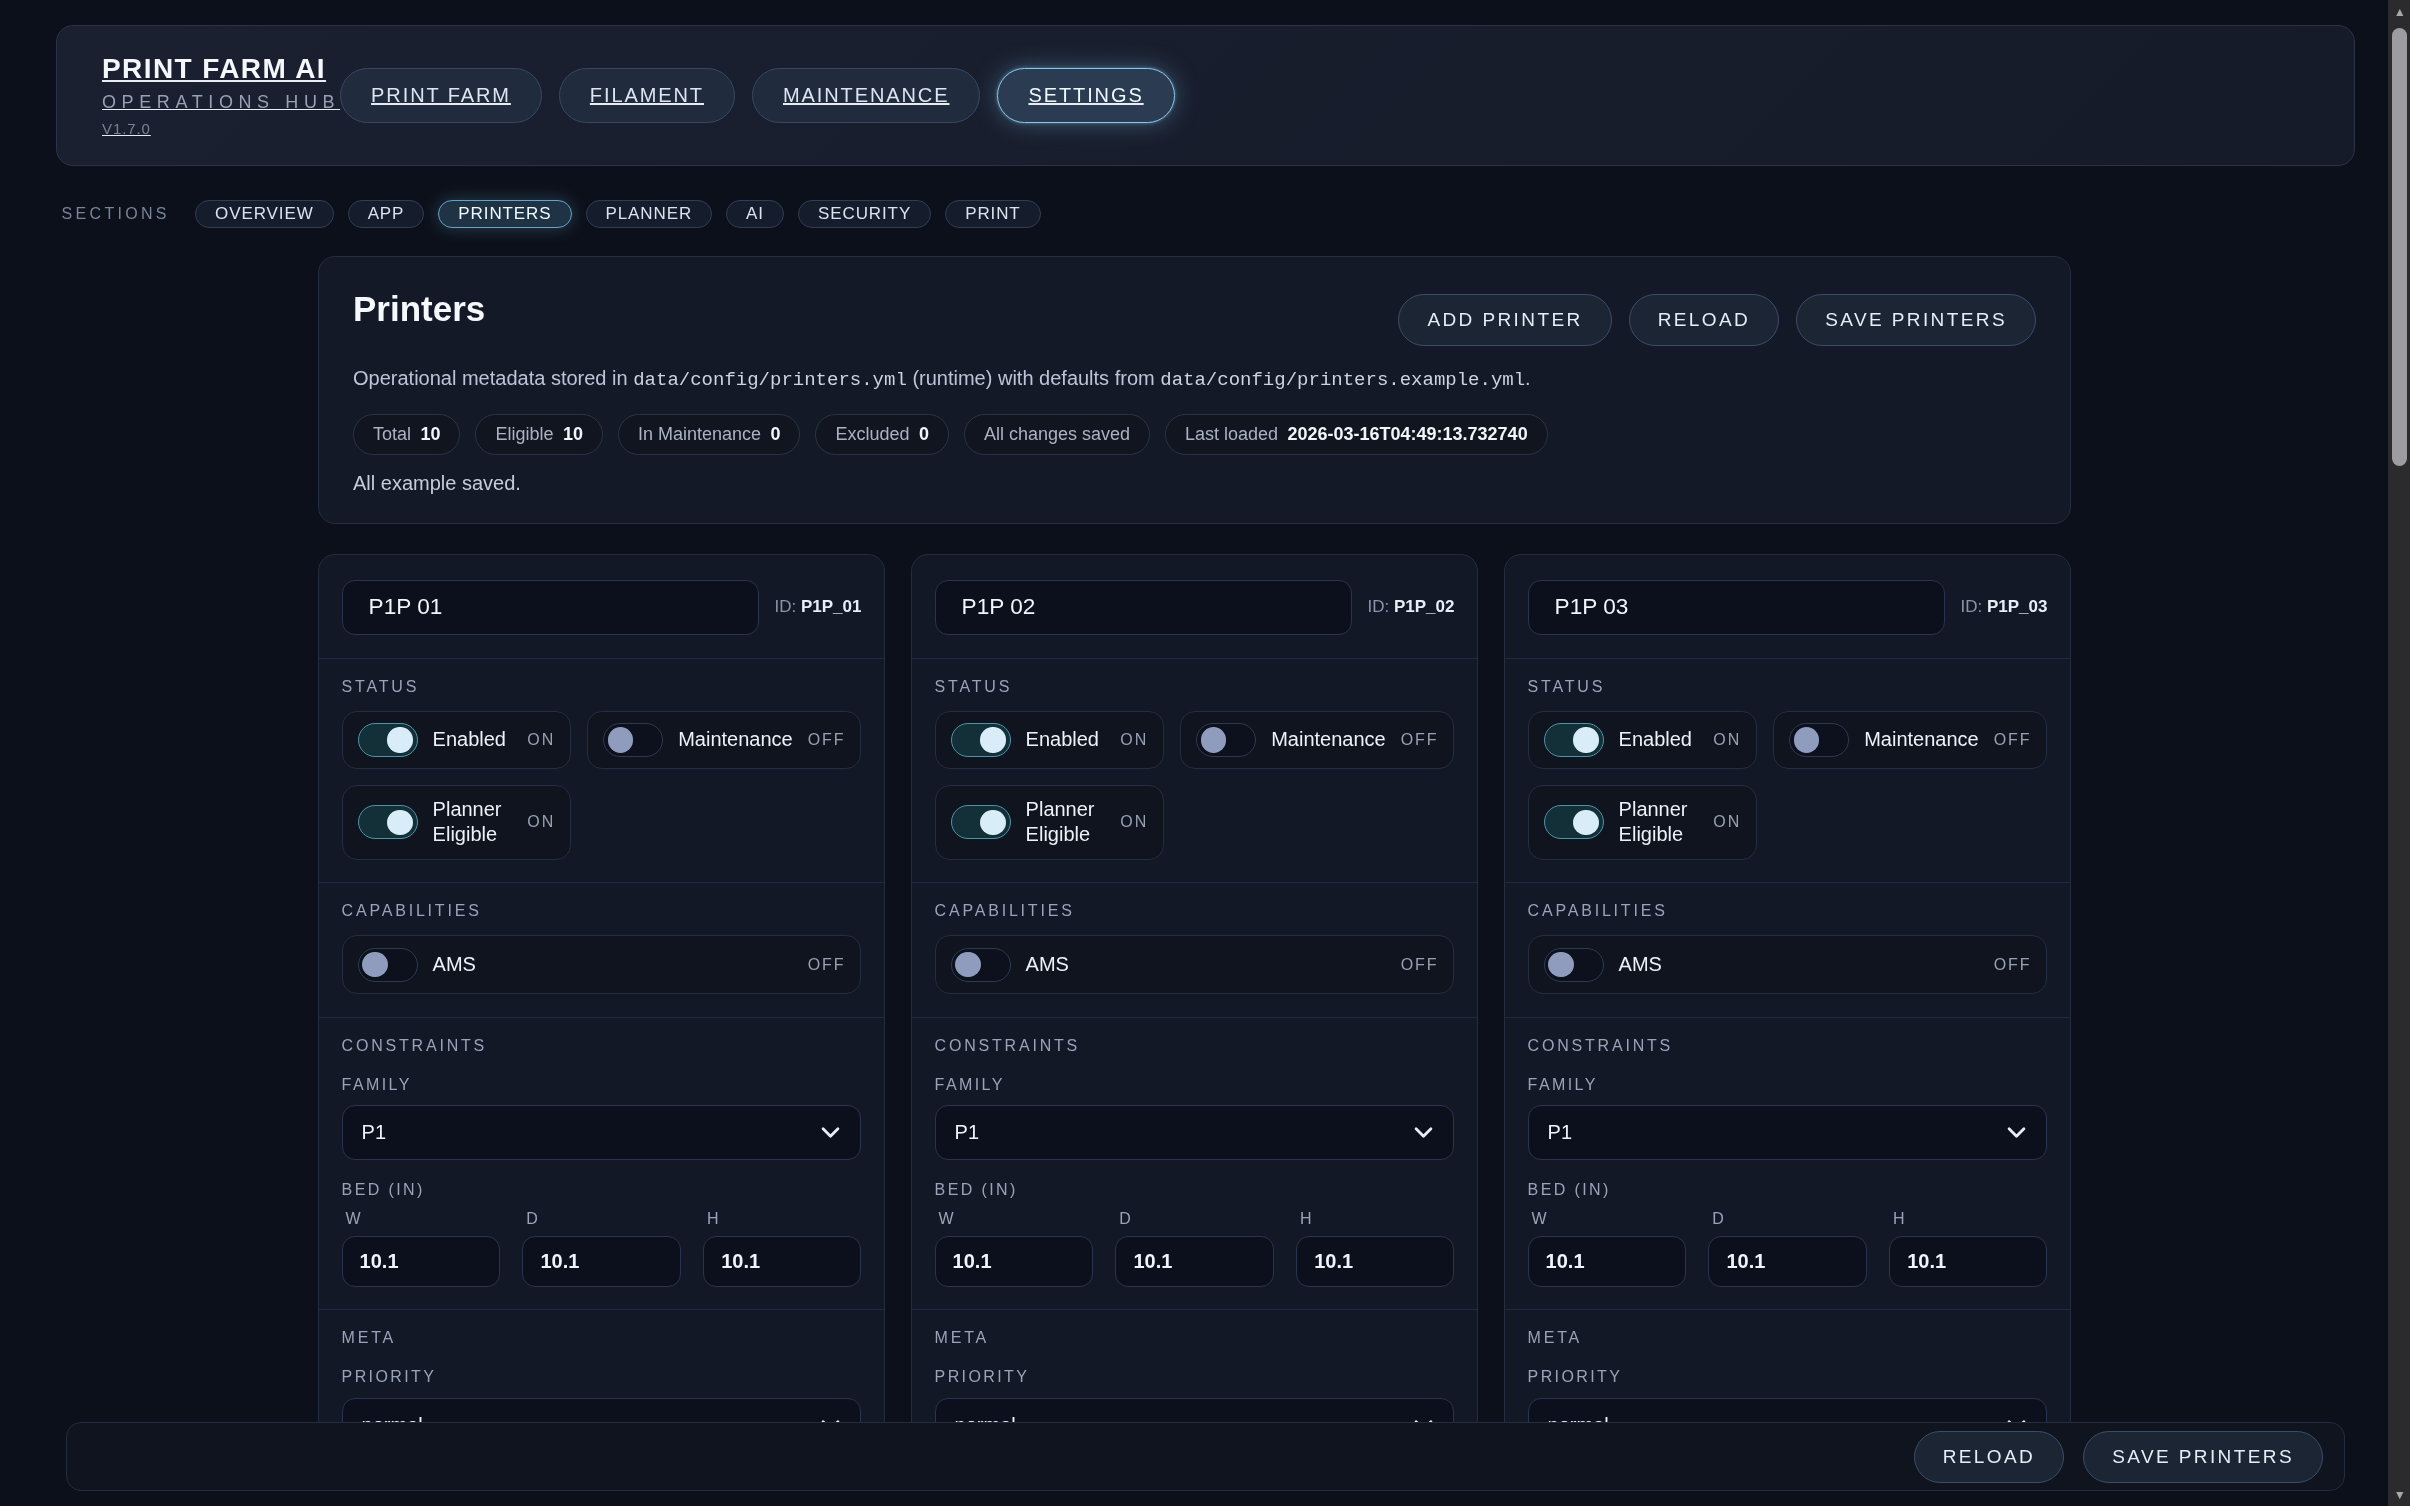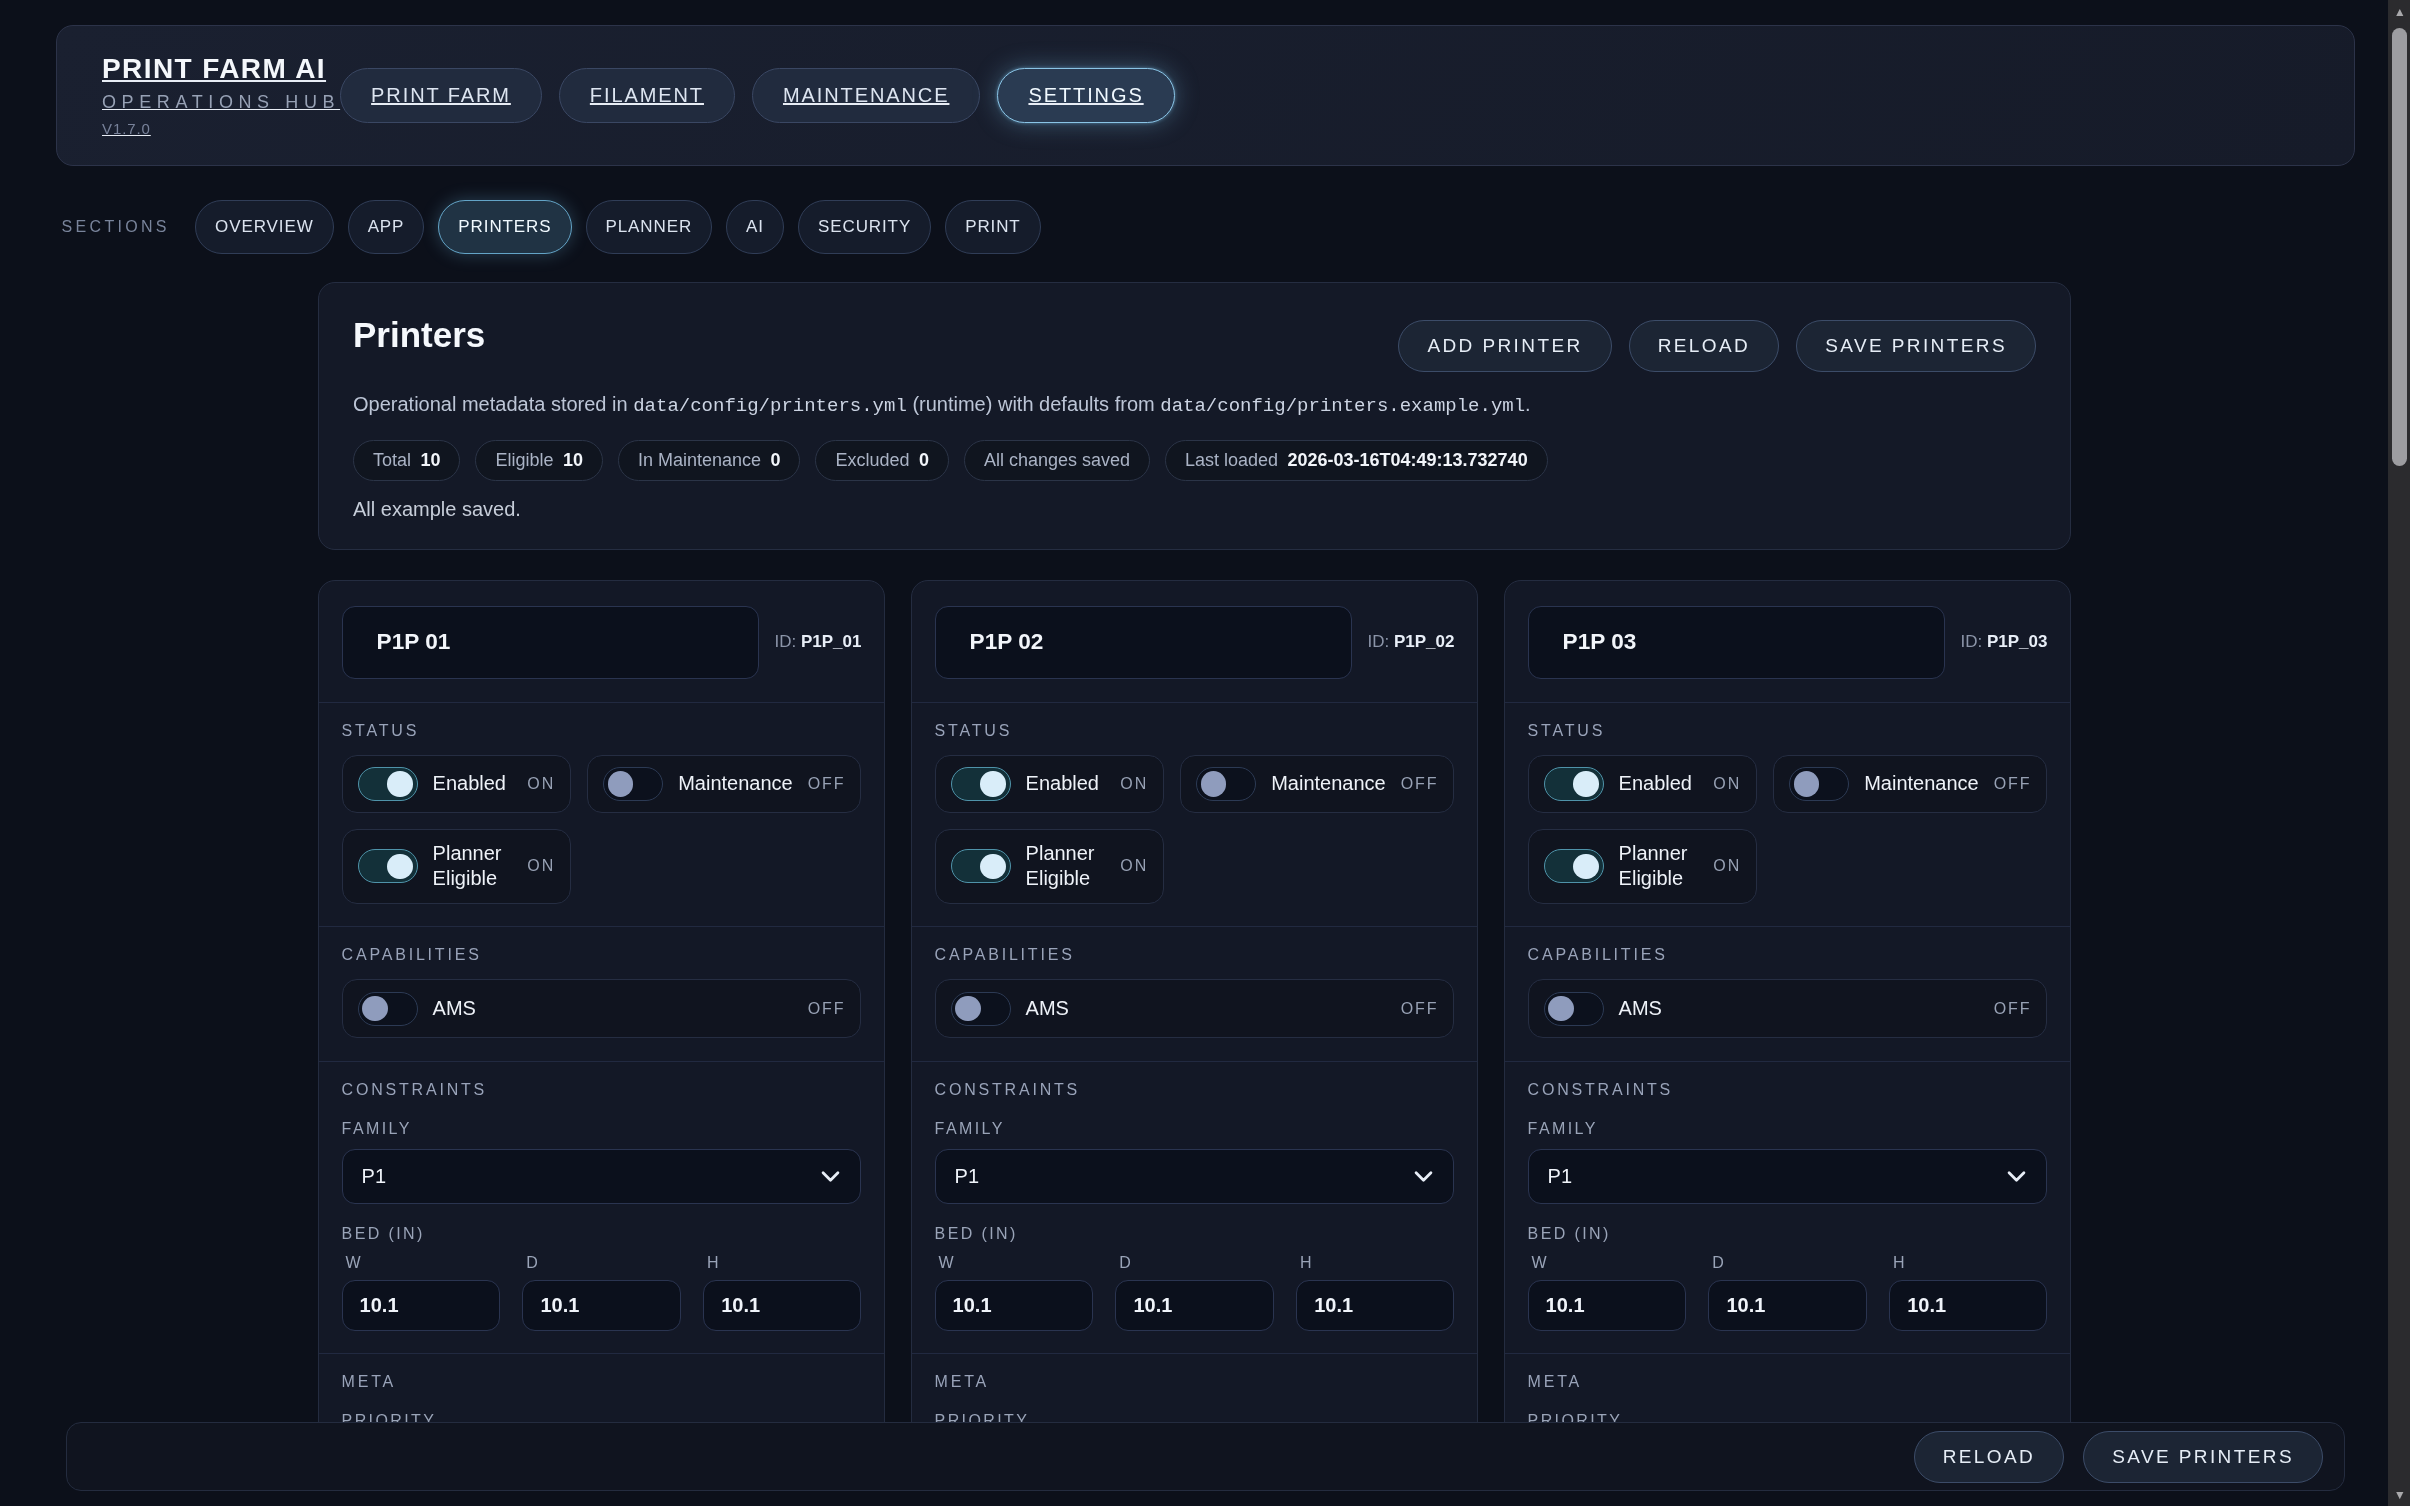--- a/index.html
+++ b/index.html
@@ -19,42 +19,42 @@
   .brand-title { font-size:28px; font-weight:bold; letter-spacing:1.4px; color:#f4f7fb; }
   .brand-sub { margin-top:7.5px; font-size:18px; letter-spacing:5.6px; color:#97a1b5; }
   .brand-ver { margin-top:6.6px; font-size:15px; letter-spacing:0.9px; color:#78829a; }
   .nav { display:flex; gap:17px; }
   .nav-btn { padding:15px 30px; border-radius:941px; background:#212b3e; border:0.9px solid #3a4763; font-size:20px; letter-spacing:1.9px; color:#dde5f1; cursor:pointer; }
   .nav-btn.active { background:#2a3b52; border:0.9px solid #8ac4e6; color:#f0f9ff; box-shadow:0 0 24.5px rgba(125,195,235,.35), 0 0 3.8px rgba(125,195,235,.5); }
 
   
   .sections { display:flex; align-items:center; gap:14px; margin:34px 0 0 5.6px; }
   .sections-label { font-size:16px; letter-spacing:3.3px; color:#79849b; margin-right:11.3px; }
-  .pill { padding:16px 19px; border-radius:941px; background:#151c2b; border:0.9px solid #303d57; font-size:17px; letter-spacing:0.9px; color:#dbe3ef; cursor:pointer; }
+  .pill { padding:3px 19px; border-radius:941px; background:#151c2b; border:0.9px solid #303d57; font-size:17px; letter-spacing:0.9px; color:#dbe3ef; cursor:pointer; }
   .pill.active { background:#203344; border:0.9px solid #63a4c7; color:#f1faff; box-shadow:0 0 17px rgba(110,180,220,.3); }
 
   
   .main { width:1753px; margin-left:262px; margin-top:28px; }
   .panel { background:#141927; border:0.9px solid #252d41; border-radius:17px; padding:32px 34px 28px 34px; position:relative; }
   .panel-top { display:flex; justify-content:space-between; align-items:flex-start; }
   .panel-title { font-size:35px; font-weight:bold; color:#f5f8fc; }
   .panel-actions { display:flex; gap:17px; margin-top:5.6px; }
   .action-btn { padding:14px 28px; border-radius:941px; background:#1c2534; border:0.9px solid #3c4c68; font-size:19px; letter-spacing:2.4px; color:#e6edf6; cursor:pointer; white-space:nowrap; }
   .panel-desc { margin-top:21px; font-size:20px; color:#bcc5d6; }
   .code { font-family:"Liberation Mono","DejaVu Sans Mono",monospace; font-size:19px; color:#ccd4e3; }
   .badges { display:flex; gap:15px; margin-top:22.6px; flex-wrap:wrap; }
   .badge { display:flex; align-items:center; gap:9.4px; padding:9.4px 19px; border-radius:941px; background:#10151f; border:0.9px solid #2b3447; font-size:18px; color:#aab3c5; white-space:nowrap; }
   .badge b { color:#f2f5fa; font-weight:bold; }
   .status-line { margin-top:17px; font-size:20px; color:#c6cdd9; }
 
   
   .cards { display:grid; grid-template-columns:repeat(3,1fr); column-gap:26px; row-gap:71px; margin-top:30px; }
   .card { background:#131826; border:0.9px solid #242c40; border-radius:17px; padding:24.5px 22.6px; height:902px; overflow:hidden; }
   .name-row { display:flex; align-items:center; gap:15px; }
-  .name-input { flex:1; height:73px; background:#0b101c; border:0.9px solid #2a3450; border-radius:13px; color:#f2f5fa; font-size:22.6px; font-weight:bold; padding:0 34px; font-family:"Liberation Sans",sans-serif; outline:none; min-width:0; }
+  .name-input { flex:1; height:55px; background:#0b101c; border:0.9px solid #2a3450; border-radius:13px; color:#f2f5fa; font-size:22.6px; font-weight:normal; padding:0 26px; font-family:"Liberation Sans",sans-serif; outline:none; min-width:0; }
   .id-label { font-size:17px; color:#8b94a8; white-space:nowrap; }
   .id-label b { color:#e8eef7; }
   .divider { border-top:0.9px solid #212940; margin:22.6px -22.6px 0 -22.6px; }
   .sec-label { margin-top:19px; font-size:16px; letter-spacing:2.8px; color:#99a3b9; }
 
   .toggle-grid { display:grid; grid-template-columns:1fr 1fr; gap:16px; margin-top:15px; }
   .trow { display:flex; align-items:center; gap:15px; background:#10141f; border:0.9px solid #252d42; border-radius:15px; padding:11.3px 15px; min-height:58px; }
   .trow.wide { grid-column:1 / -1; }
   .tlabel { flex:1; font-size:20px; color:#eef2f8; line-height:1.25; }
   .tstate { font-size:16px; letter-spacing:1.9px; color:#97a1b4; }

